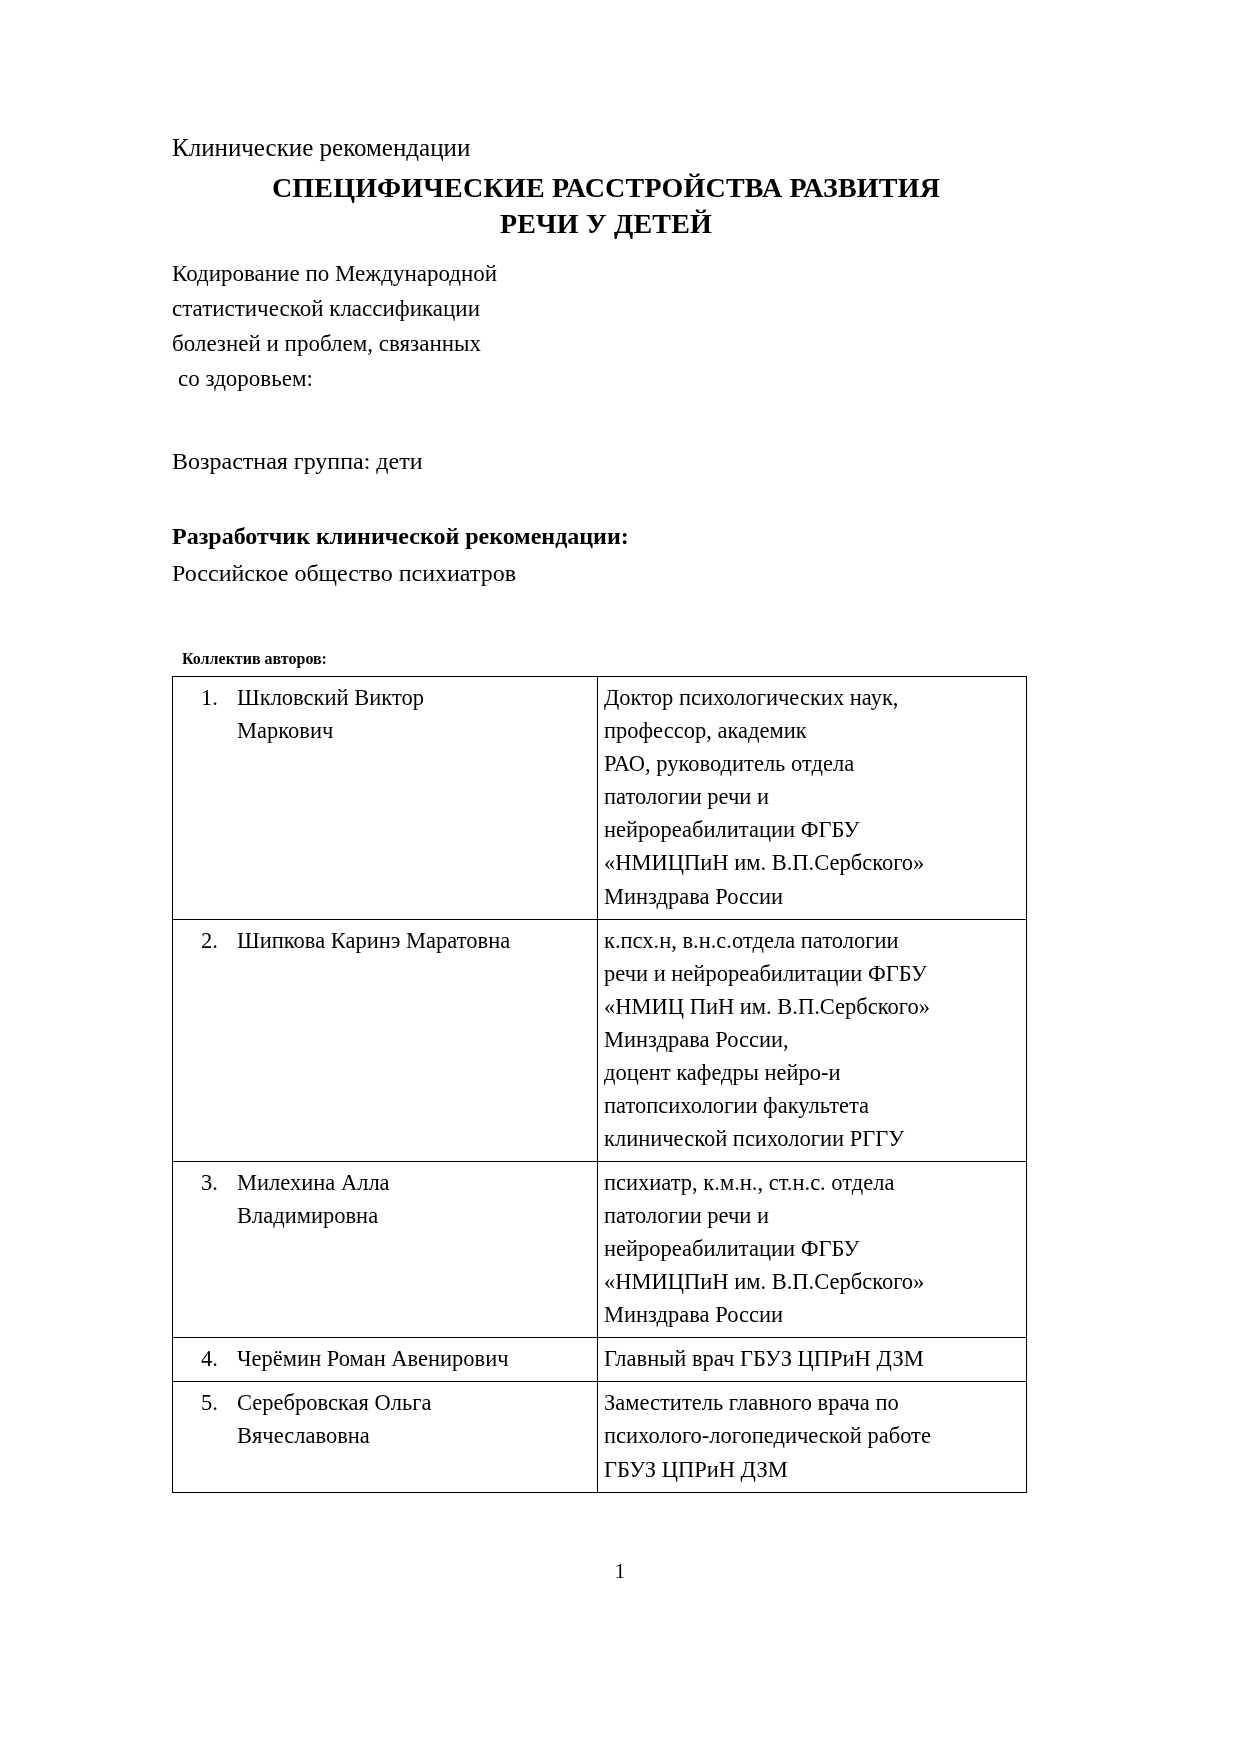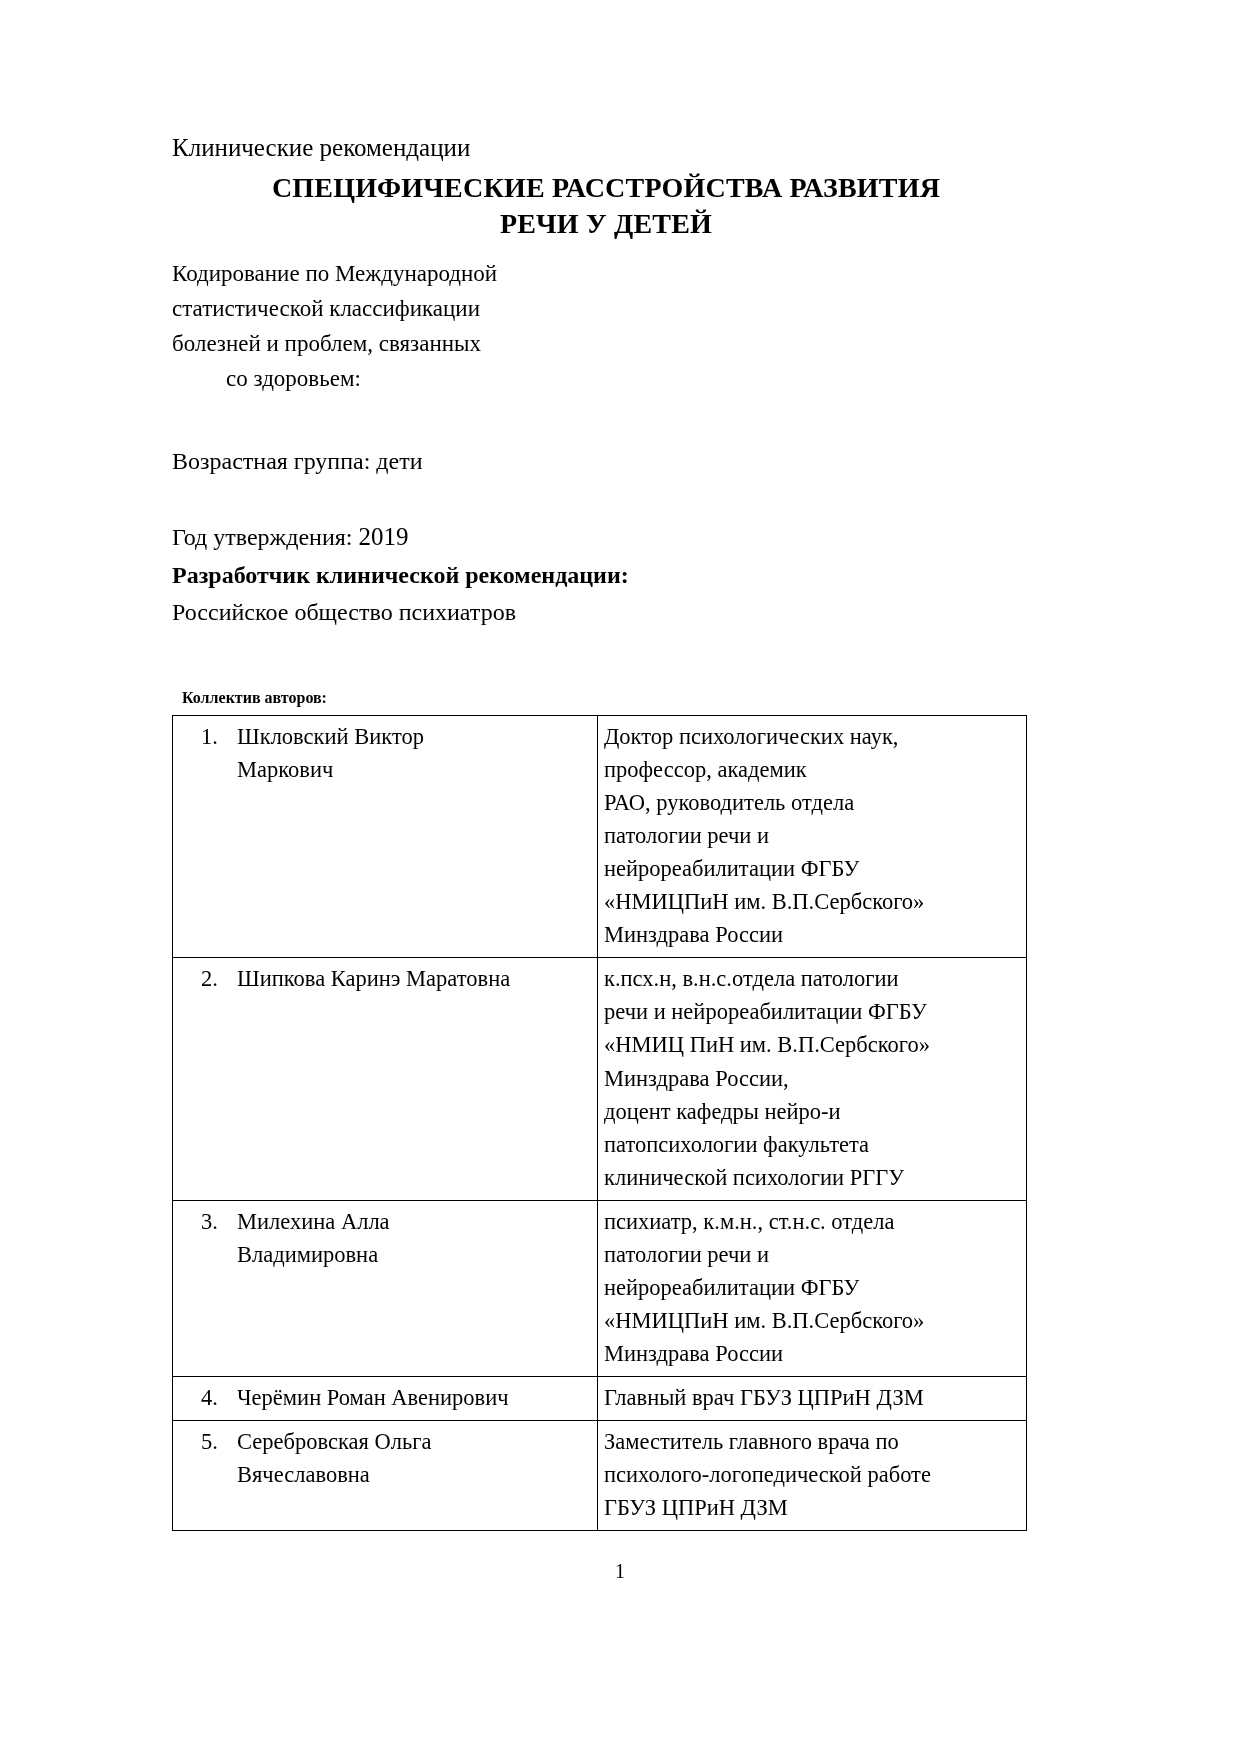--- a/index.html
+++ b/index.html
@@ -57,21 +57,20 @@
     display: block;
   }
   .coding-row {
     position: relative;
     display: block;
     min-height: 34px;
   }
   .coding-label {
     display: inline-block;
     padding-left: 6px;
-    margin-left: 48px;
   }
   .coding-value {
     display: block;
     text-align: right;
     margin-top: -34px;
     font-size: 24px;
     line-height: 1.52;
   }
   .coding-value .v1 { display: block; }
   .coding-value .v2 { display: block; }
@@ -160,21 +159,20 @@
       <span class="cline">статистической классификации</span>
       <span class="cline">болезней и проблем, связанных</span>
       <span class="coding-row">
         <span class="coding-label">со здоровьем:</span>
       </span>
     </div>
 
     <div class="meta-block">
       <span class="meta-line">Возрастная группа: дети</span>
       <div class="meta-gap"></div>
-      <span class="meta-line"><span>Год утверждения:</span> <span class="year-value">2019</span></span>
       <span class="meta-line bold-line">Разработчик клинической рекомендации:</span>
       <span class="meta-line">Российское общество психиатров</span>
     </div>
 
     <div class="authors-heading">Коллектив авторов:</div>
 
     <table class="authors">
       <tbody>
           <tr>
             <td class="col-name">

